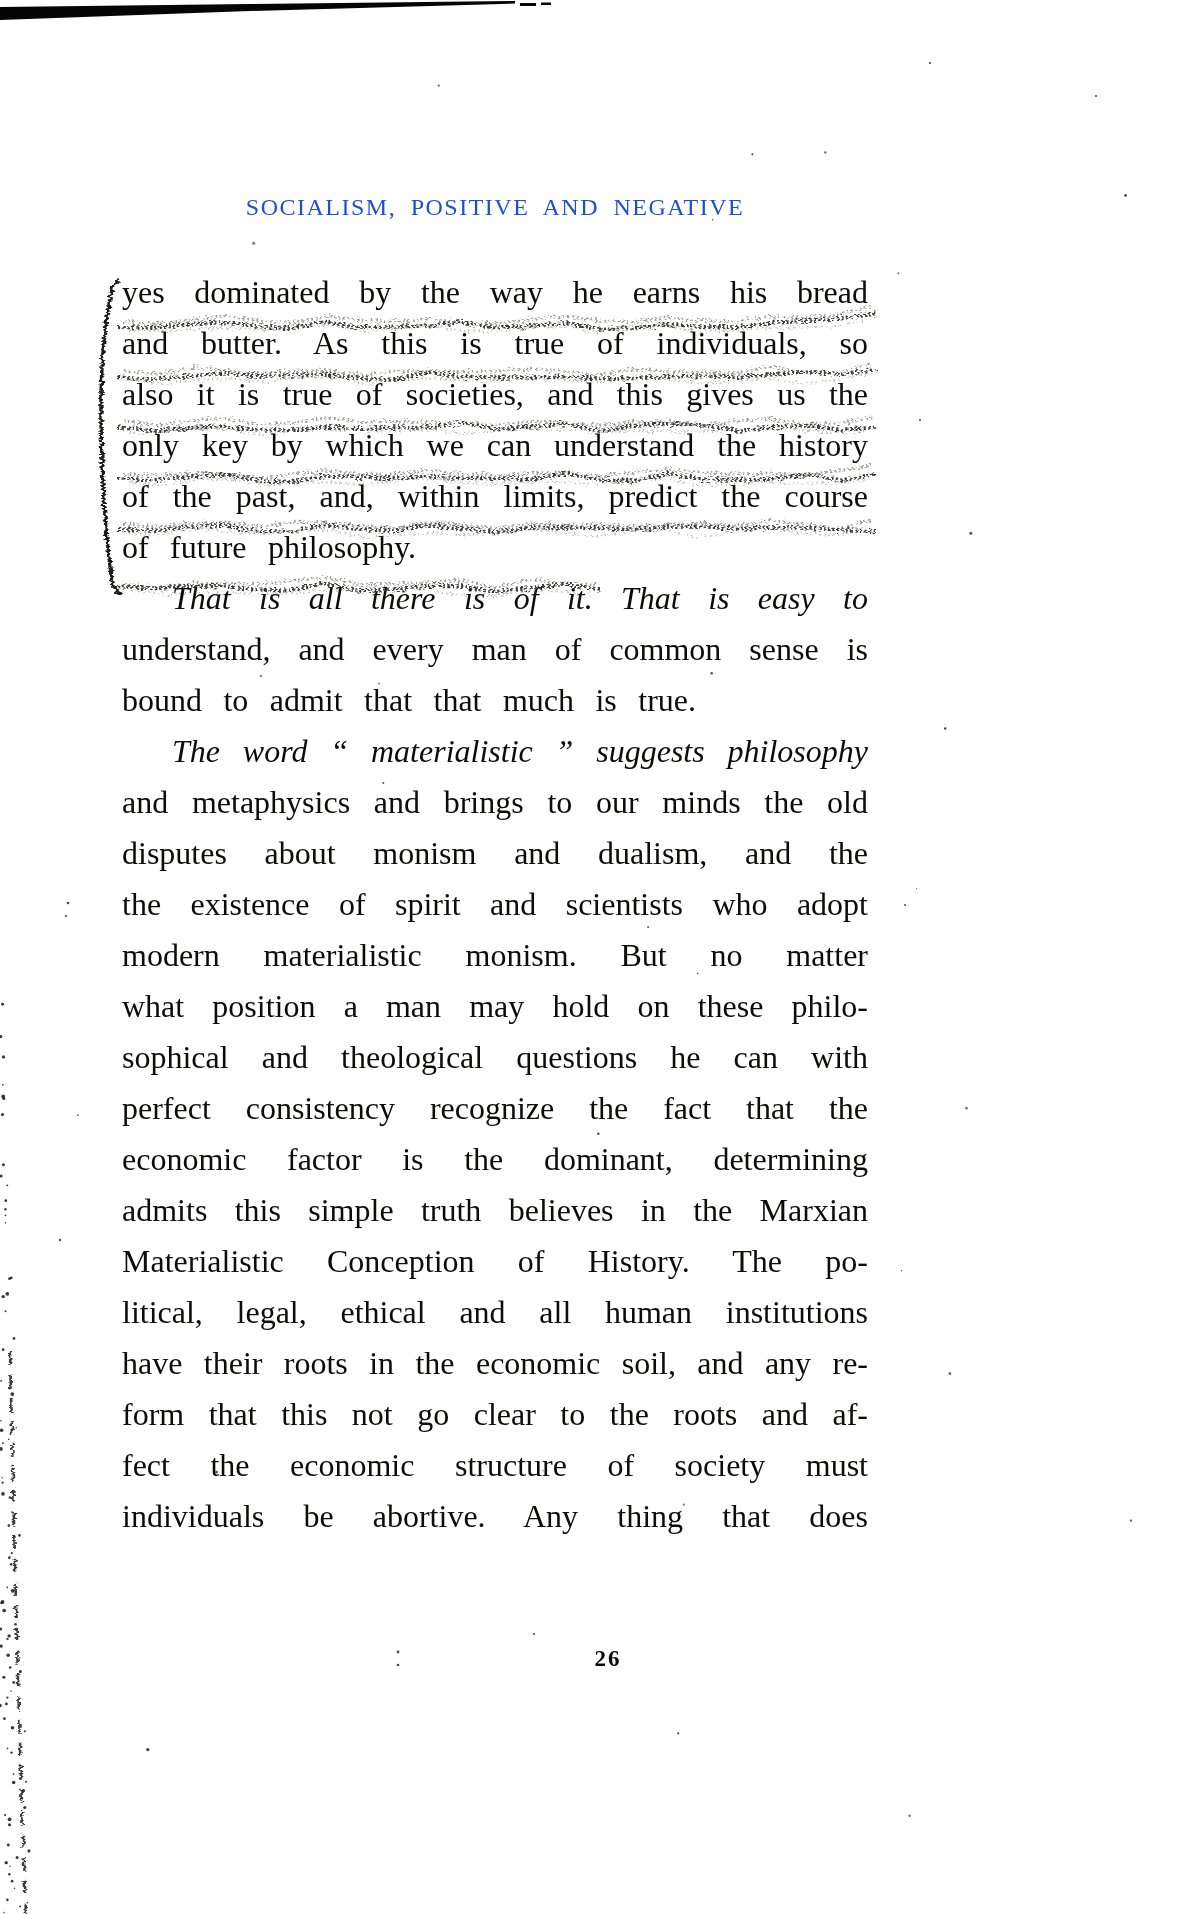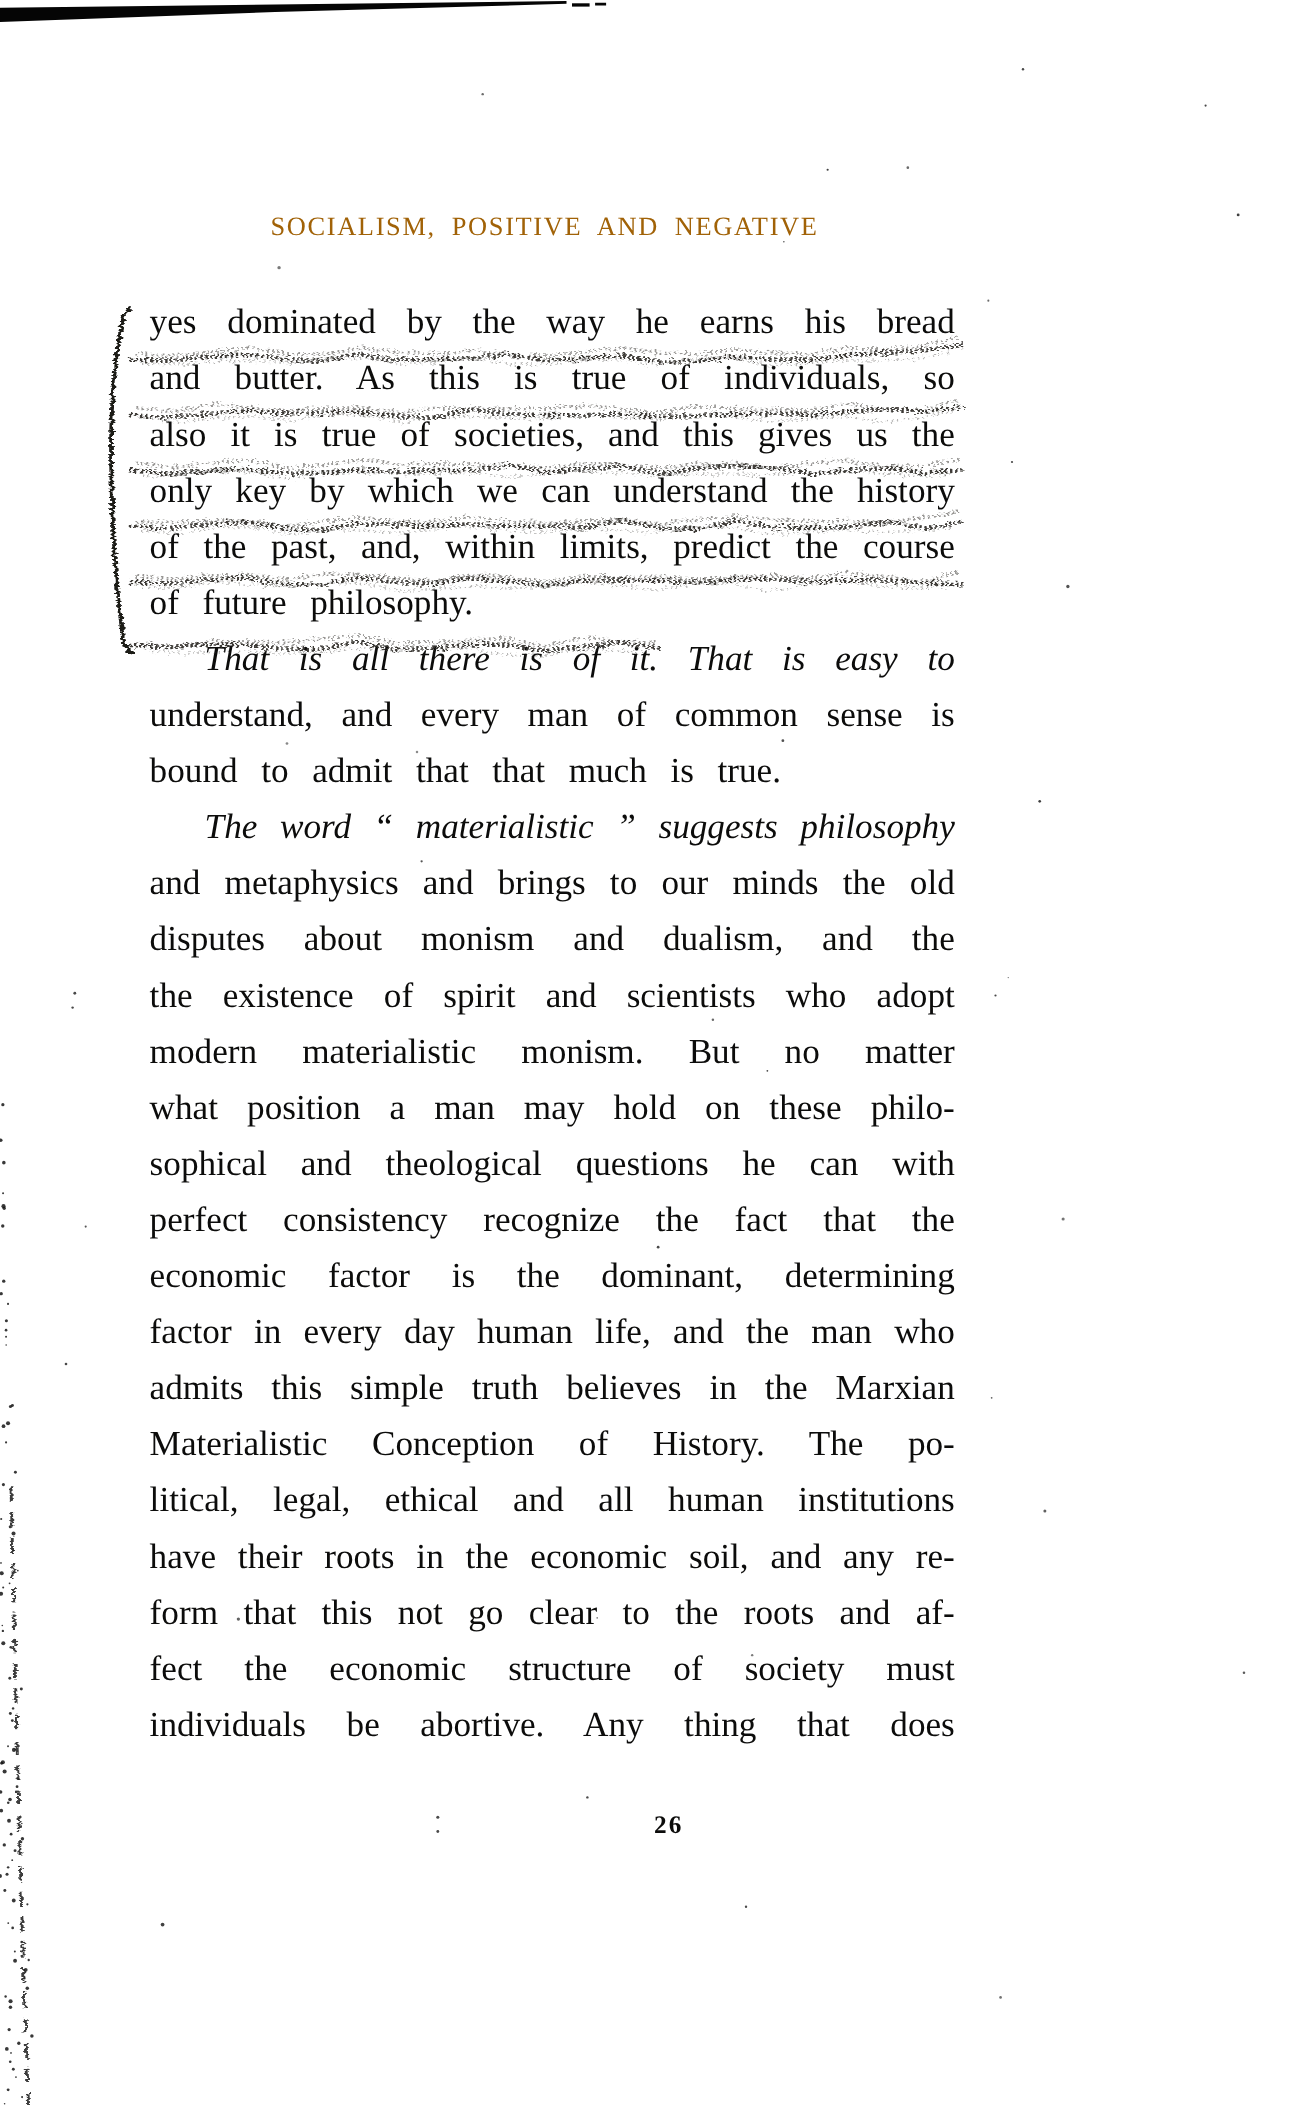--- a/index.html
+++ b/index.html
@@ -11,36 +11,35 @@
     font-family:"Liberation Serif", serif;
     color:#0c0c0b;
   }
   .running-title{
     position:absolute;
     top:194px;left:122px;width:746px;
     text-align:center;
     font-size:24px;
     letter-spacing:1.5px;
     word-spacing:7px;
-    color:#a16207;
+    color:#1d4ed8;
     white-space:nowrap;
   }
   .text-block{
     position:absolute;
     left:122px;top:267px;width:746px;
   }
   .line{
     height:51px;
     line-height:51px;
     font-size:32px;
     text-align:justify;
     text-align-last:justify;
     word-spacing:2px;
     white-space:normal;
-    margin-left:14px;
   }
   .line.no-just{
     text-align:left;
     text-align-last:left;
     word-spacing:0.42em;
   }
   .line.indent{ text-indent:50px;font-style:italic; }
   .page-number{
     position:absolute;
     top:1646px;left:560px;width:96px;
@@ -72,21 +71,20 @@
       <div class="line no-just">bound to admit that that much is true.</div>
       <div class="line indent">The word “ materialistic ” suggests philosophy</div>
       <div class="line">and metaphysics and brings to our minds the old</div>
       <div class="line">disputes about monism and dualism, and the</div>
       <div class="line">the existence of spirit and scientists who adopt</div>
       <div class="line">modern materialistic monism.  But no matter</div>
       <div class="line">what position a man may hold on these philo-</div>
       <div class="line">sophical and theological questions he can with</div>
       <div class="line">perfect consistency recognize the fact that the</div>
       <div class="line">economic factor is the dominant, determining</div>
-      <div class="line">factor in every day human life, and the man who</div>
       <div class="line">admits this simple truth believes in the Marxian</div>
       <div class="line">Materialistic Conception of History.  The po-</div>
       <div class="line">litical, legal, ethical and all human institutions</div>
       <div class="line">have their roots in the economic soil, and any re-</div>
       <div class="line">form that this not go clear to the roots and af-</div>
       <div class="line">fect the economic structure of society must</div>
       <div class="line">individuals be abortive.  Any thing that does</div>
     </div>
   <div class="page-number">26</div>
   <svg class="marks" viewBox="0 0 1180 1914" xmlns="http://www.w3.org/2000/svg">

